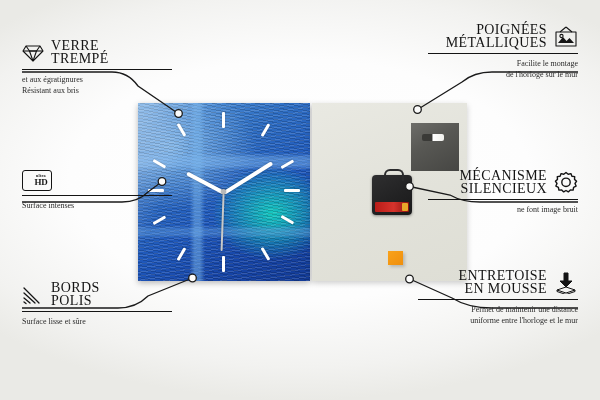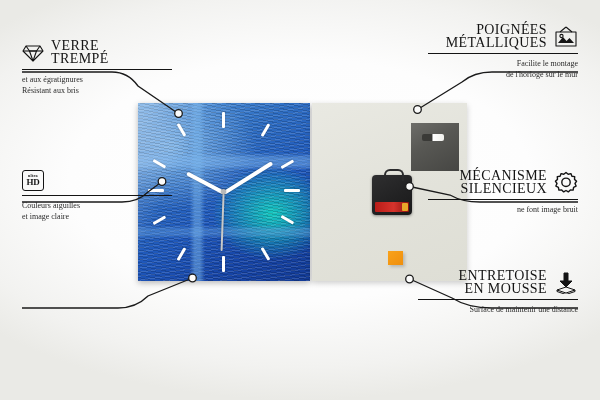--- a/index.html
+++ b/index.html
@@ -85,21 +85,21 @@
   }
   .feat.left  .title{text-align:left;}
   .feat.right .title{text-align:right;}
   .feat .sub{
     margin-top:5px;font-size:8px;color:#2b2b2b;line-height:10.5px;
   }
   .feat.right .sub{text-align:right;}
   .ico{flex:0 0 auto;display:block;}
   .hdbadge{
     width:20px;height:19px;border:1.2px solid #141414;border-radius:3px;
-    display:flex;flex-direction:column;align-items:center;justify-content:center;line-height:1;
+    display:flex;flex-direction:column;align-items:center;justify-content:center;line-height:1;padding-left:8px;
   }
   .hdbadge .u{font-size:4.2px;font-weight:bold;letter-spacing:.2px;color:#141414;}
   .hdbadge .h{font-size:9px;font-weight:bold;letter-spacing:-.2px;color:#141414;margin-top:.5px;}
 </style>
 </head>
 <body>
 
 <div id="stage">
 
   <div class="product">
@@ -185,25 +185,44 @@
 
   <div class="feat left" style="left:22px;top:170px;width:150px;">
     <div class="head">
       <div class="hdbadge">
         <span class="u">ultra</span>
         <span class="h">HD</span>
       </div>
     </div>
     <div style="height:1.3px;background:#141414;margin-top:4px;width:150px;"></div>
     <div class="sub">
-      <div>Couleurs aiguilles</div>
-      <div>et image claire</div>
-    </div>
-  </div>
-
+      <div>Surface intenses</div>
+    </div>
+  </div>
+
+  <div class="feat left" style="left:22px;top:282px;width:150px;">
+    <div class="head">
+      <svg class="ico" width="22" height="20" viewBox="0 0 22 20">
+        <g fill="none" stroke="#141414" stroke-width="1.3" stroke-linecap="round">
+          <path d="M2 3 L17 18"></path>
+            <path d="M2 8 L13 18"></path>
+            <path d="M2 13 L8 18"></path>
+            <path d="M2 17 L4 18.5"></path>
+        </g>
+      </svg>
+      <div class="title">
+        <div>BORDS</div>
+        <div>POLIS</div>
+      </div>
+    </div>
+    <div style="height:1.3px;background:#141414;margin-top:4px;width:150px;"></div>
+    <div class="sub">
+      <div>Surface lisse et sûre</div>
+    </div>
+  </div>
 
   <div class="feat right" style="left:428px;top:24px;width:150px;">
     <div class="head">
       <div class="title">
         <div>POIGNÉES</div>
         <div>MÉTALLIQUES</div>
       </div>
       <svg class="ico" width="24" height="22" viewBox="0 0 24 22">
         <g fill="none" stroke="#141414" stroke-width="1.1" stroke-linejoin="round">
           <path d="M12 1 L18 6"></path>
@@ -252,17 +271,18 @@
       <svg class="ico" width="24" height="22" viewBox="0 0 24 22">
         <g fill="#141414" stroke="#141414" stroke-width="1" stroke-linejoin="round">
           <path d="M10 1 H14 V9 H18 L12 15 L6 9 H10 Z"></path>
           <path d="M12 15 L21 18 L12 21 L3 18 Z" fill="none"></path>
           <path d="M3 18 V19.5 L12 22.5 L21 19.5 V18" fill="none"></path>
         </g>
       </svg>
     </div>
     <div style="height:1.3px;background:#141414;margin-top:4px;width:160px;"></div>
     <div class="sub">
-      <div>Surface de maintenir une distance</div>
+      <div>Permet de maintenir une distance</div>
+      <div>uniforme entre l'horloge et le mur</div>
     </div>
   </div>
 
 </div>
 
 </body></html>

